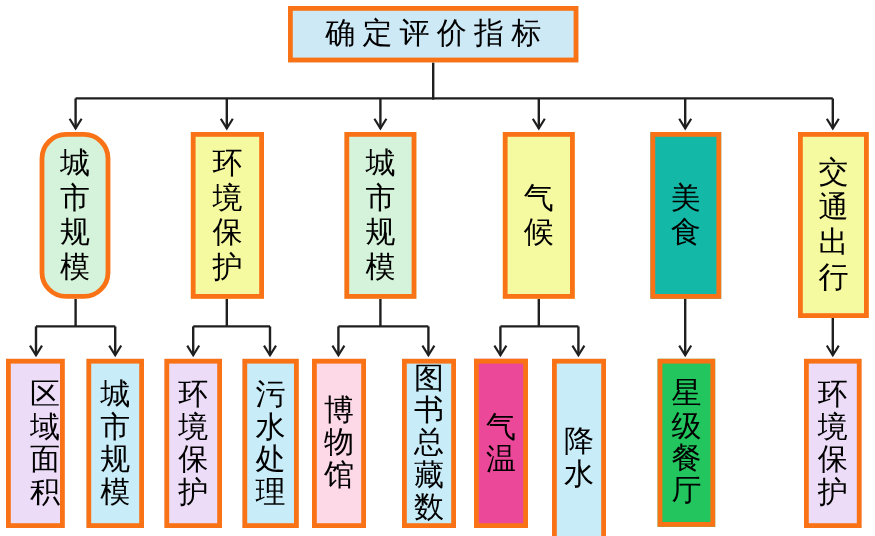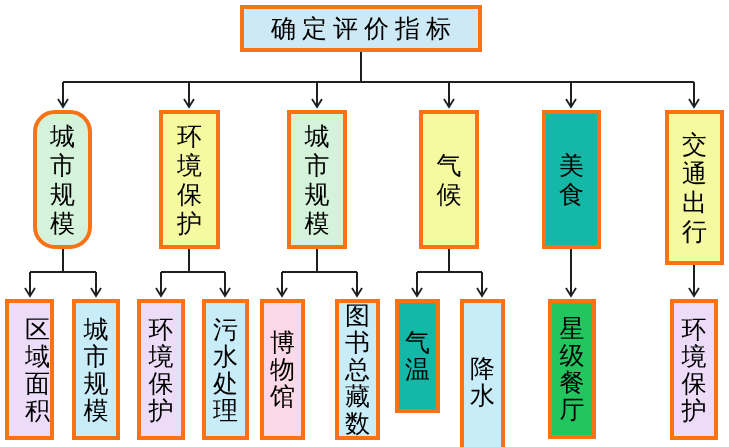--- a/index.html
+++ b/index.html
@@ -103,21 +103,21 @@
   </div>
   <div class="node leaf" style="left: 202px; top: 299px; width: 47px; height: 141px; background-color: rgb(201, 236, 249);">
     <span class="vt">污水处理</span>
   </div>
   <div class="node leaf" style="left: 260px; top: 299px; width: 45px; height: 141px; background-color: rgb(253, 216, 230);">
     <span class="vt">博物馆</span>
   </div>
   <div class="node leaf" style="left: 335px; top: 299px; width: 45px; height: 141px; background-color: rgb(201, 236, 249);">
     <span class="vt">图书总藏数</span>
   </div>
-  <div class="node leaf" style="left: 395px; top: 299px; width: 45px; height: 114px; background-color: #14b8a6;">
+  <div class="node leaf" style="left: 395px; top: 299px; width: 45px; height: 141px; background-color: #ec4899;">
     <span class="vt">气温</span>
   </div>
   <div class="node leaf" style="left: 460px; top: 299px; width: 45px; height: 166px; background-color: rgb(201, 236, 249);">
     <span class="vt">降水</span>
   </div>
   <div class="node leaf" style="left: 548px; top: 299px; width: 48px; height: 140px; background-color: #22c55e;">
     <span class="vt">星级餐厅</span>
   </div>
   <div class="node leaf" style="left: 670px; top: 299px; width: 48px; height: 141px; background-color: rgb(236, 220, 248);">
     <span class="vt">环境保护</span>

